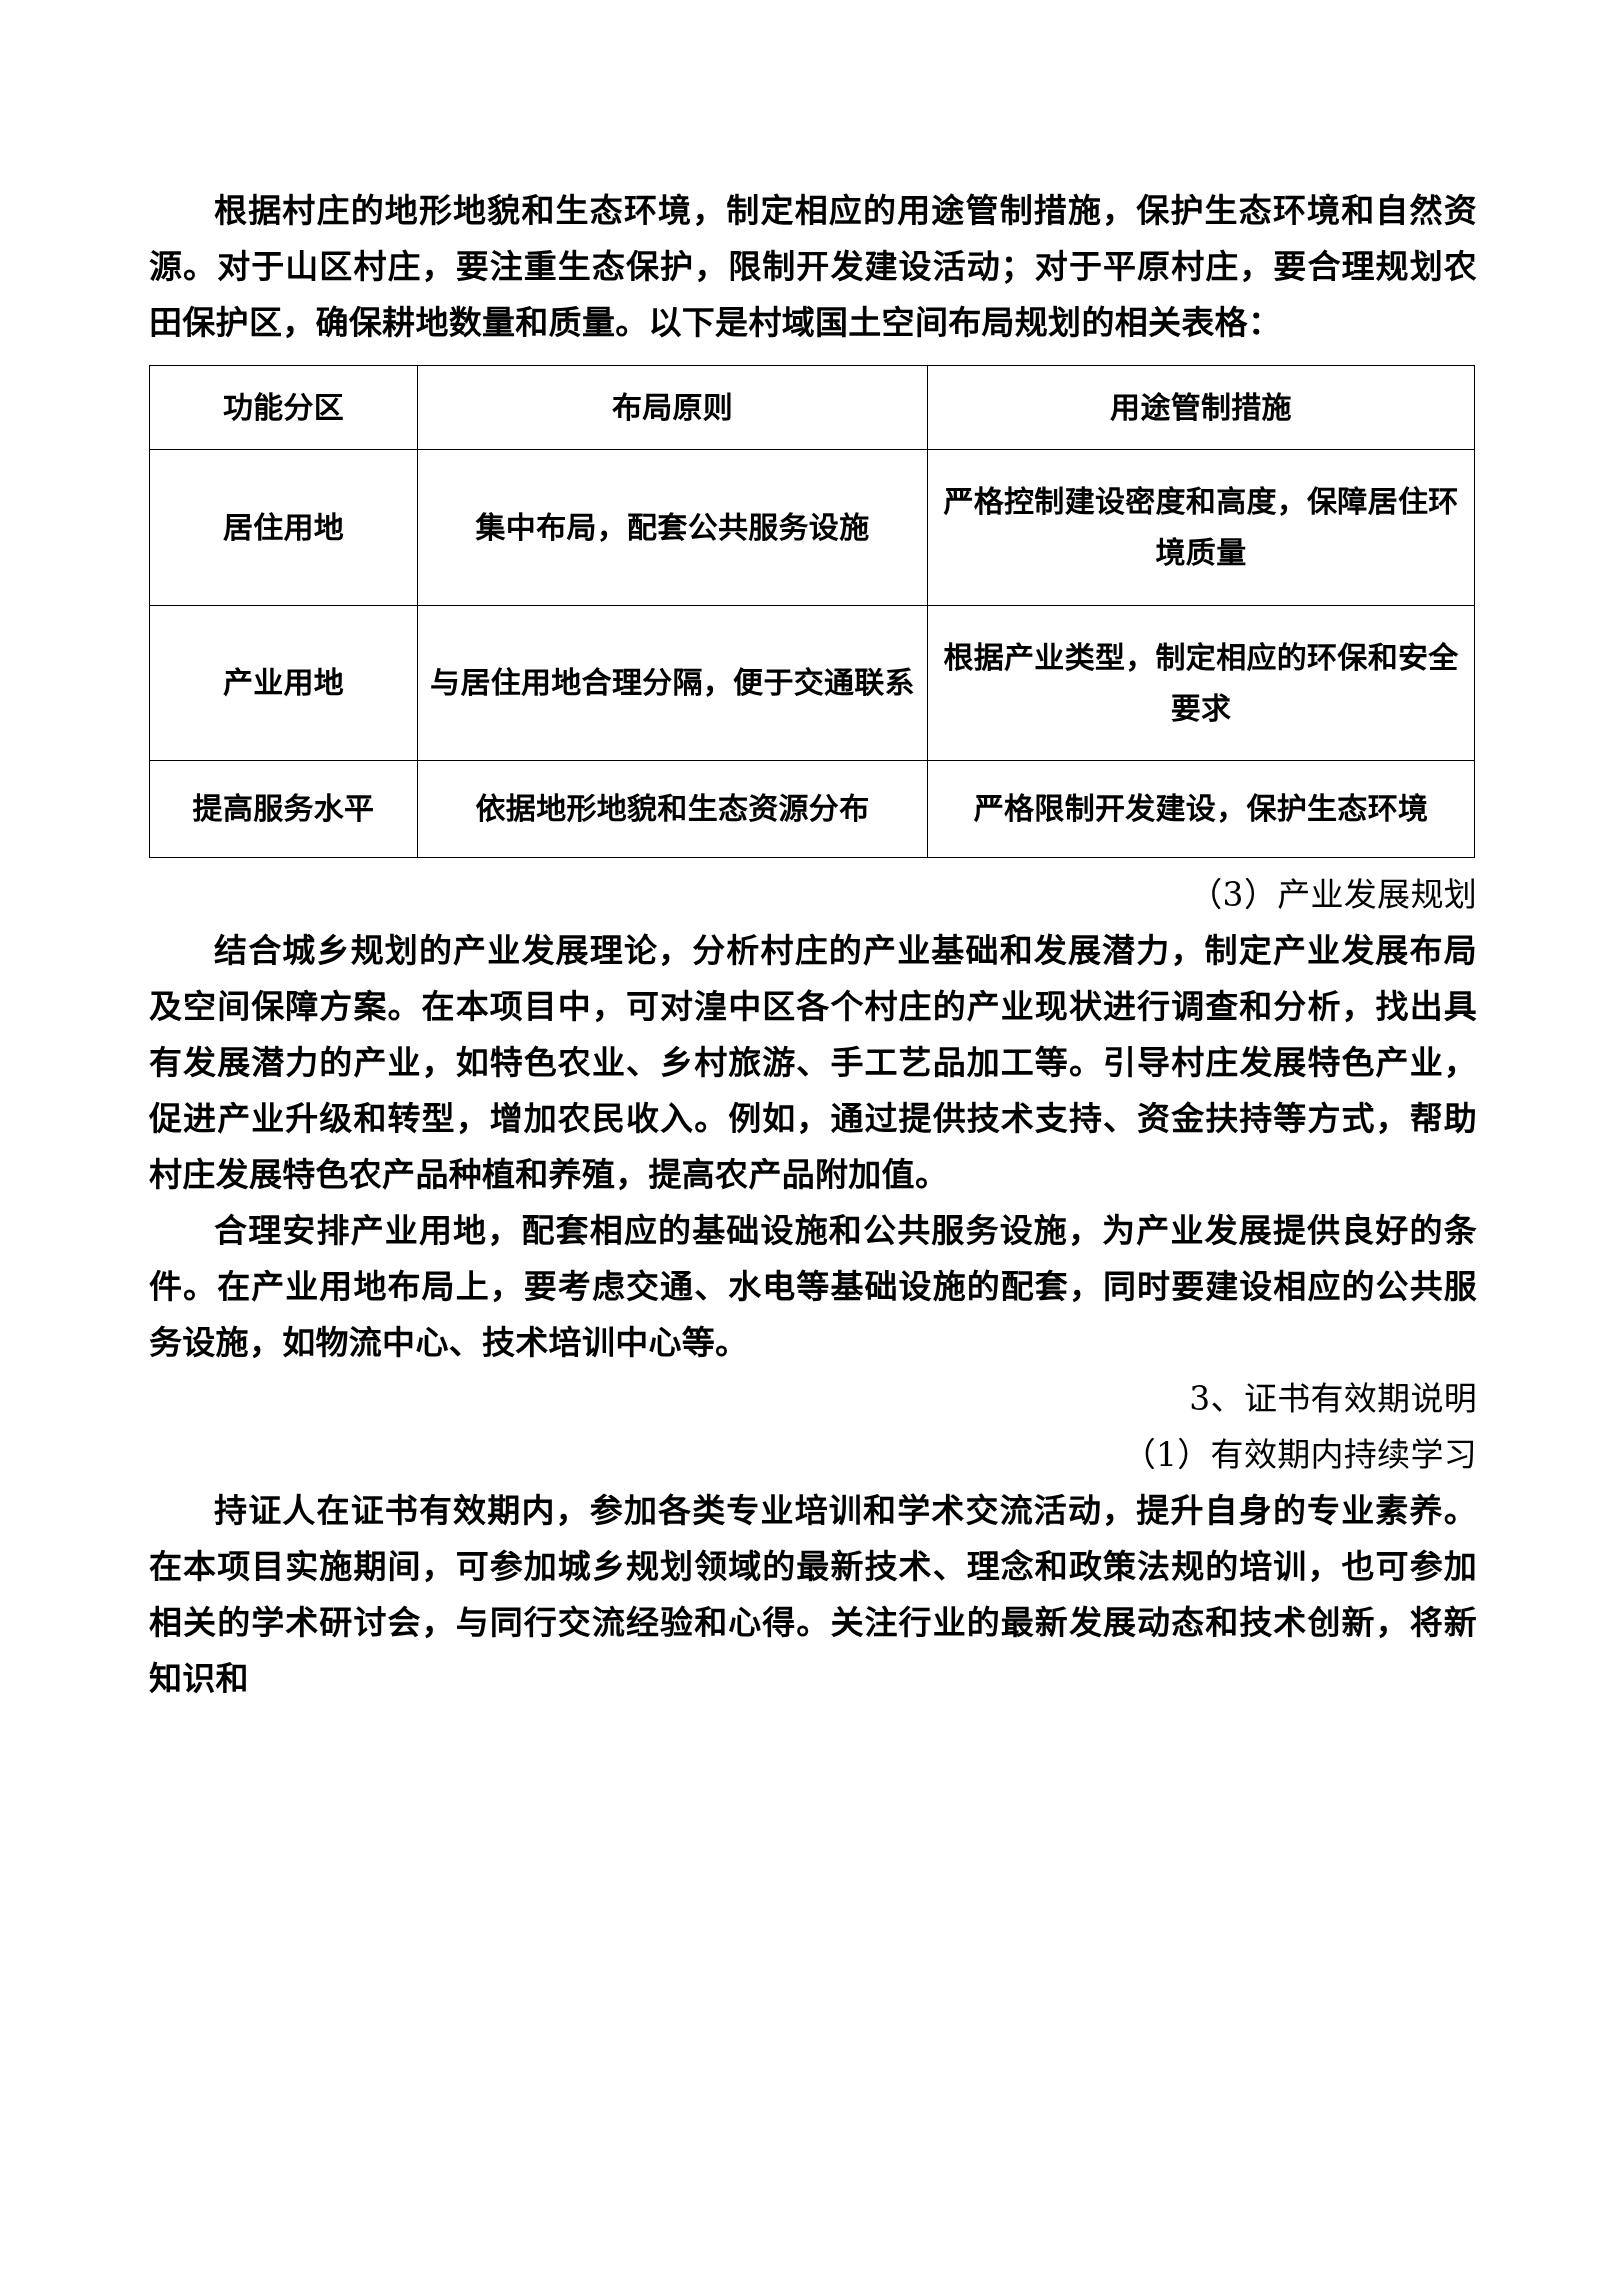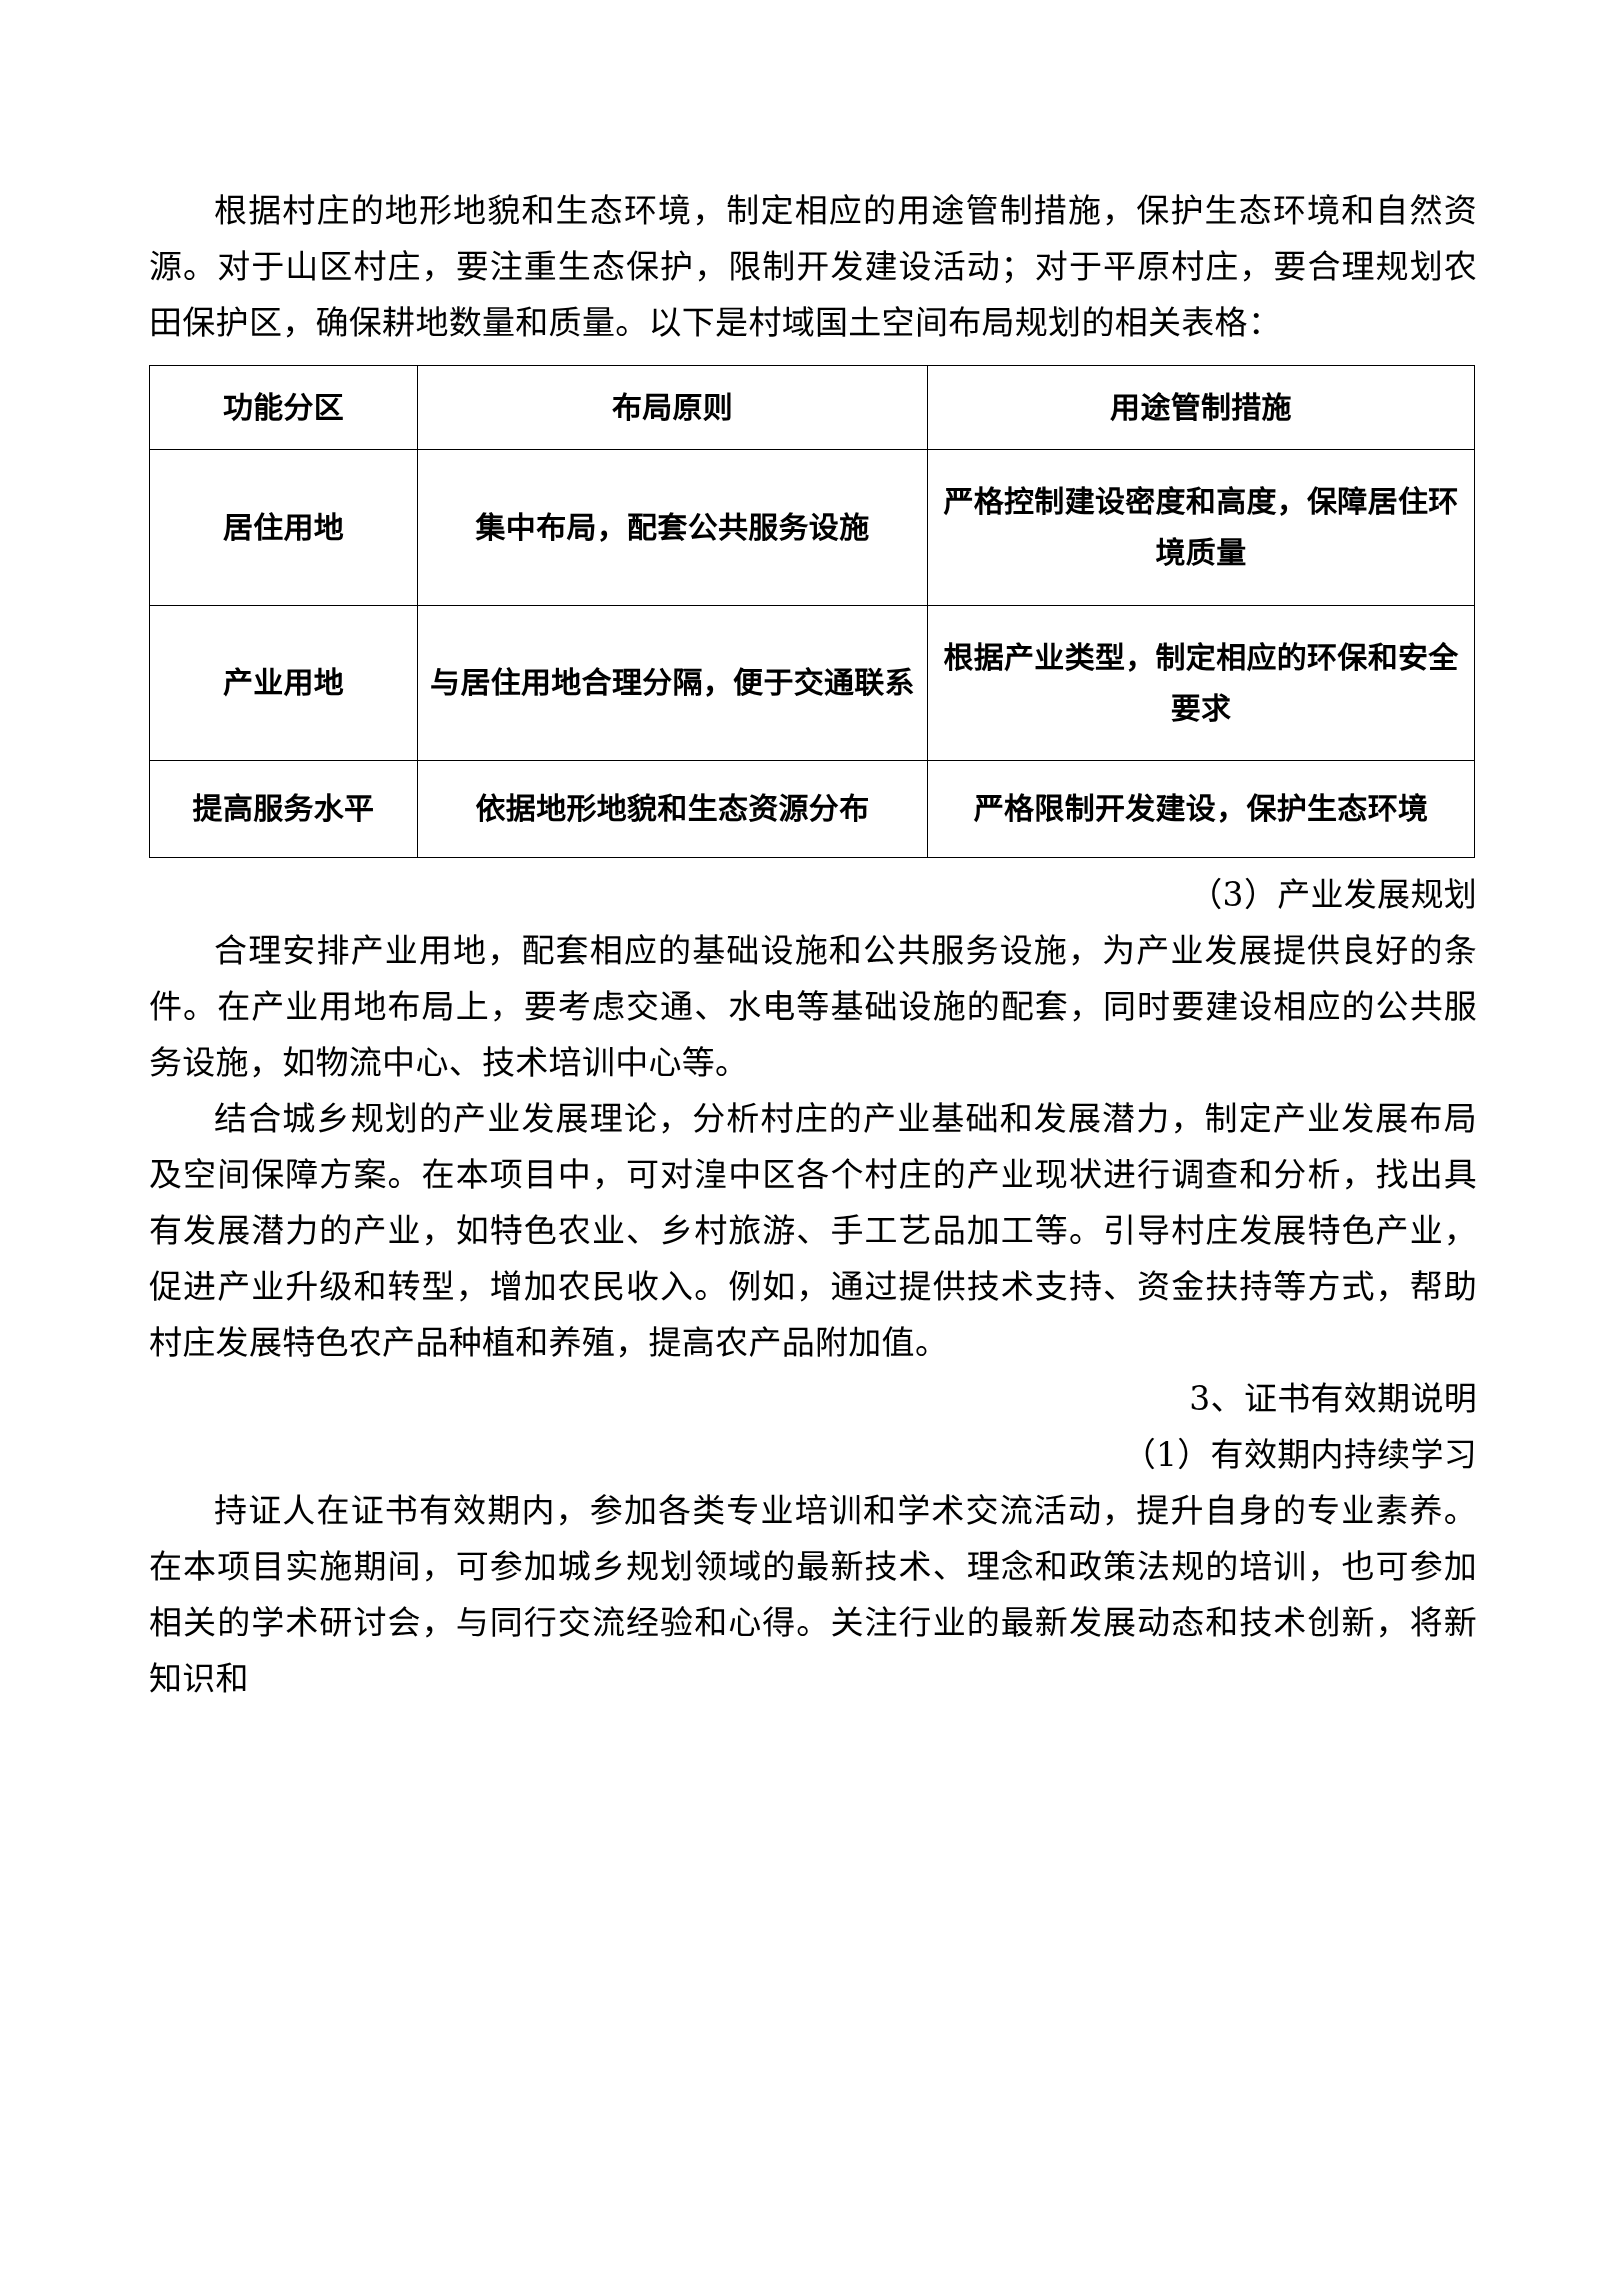--- a/index.html
+++ b/index.html
@@ -32,20 +32,21 @@
     font-size: 33px;
     line-height: 56px;
     text-align: justify;
     text-align-last: left;
     text-justify: inter-character;
     letter-spacing: 0.3px;
     word-break: break-all;
   }
   p.indent2 {
     text-indent: 65px;
+    font-weight: bold;
   }
   p.heading {
     margin: 0;
     font-size: 33px;
     line-height: 56px;
     text-align: right;
     letter-spacing: 0.3px;
   }
   table.layout-table {
     border-collapse: collapse;
@@ -107,23 +108,23 @@
         <tr class="r4">
           <td>提高服务水平</td>
           <td>依据地形地貌和生态资源分布</td>
           <td>严格限制开发建设，保护生态环境</td>
         </tr>
       </tbody>
     </table>
 
     <p class="heading">（3）产业发展规划</p>
 
+    <p class="body-par indent2">结合城乡规划的产业发展理论，分析村庄的产业基础和发展潜力，制定产业发展布局及空间保障方案。在本项目中，可对湟中区各个村庄的产业现状进行调查和分析，找出具有发展潜力的产业，如特色农业、乡村旅游、手工艺品加工等。引导村庄发展特色产业，促进产业升级和转型，增加农民收入。例如，通过提供技术支持、资金扶持等方式，帮助村庄发展特色农产品种植和养殖，提高农产品附加值。</p>
+
     <p class="body-par indent2">合理安排产业用地，配套相应的基础设施和公共服务设施，为产业发展提供良好的条件。在产业用地布局上，要考虑交通、水电等基础设施的配套，同时要建设相应的公共服务设施，如物流中心、技术培训中心等。</p>
-
-    <p class="body-par indent2">结合城乡规划的产业发展理论，分析村庄的产业基础和发展潜力，制定产业发展布局及空间保障方案。在本项目中，可对湟中区各个村庄的产业现状进行调查和分析，找出具有发展潜力的产业，如特色农业、乡村旅游、手工艺品加工等。引导村庄发展特色产业，促进产业升级和转型，增加农民收入。例如，通过提供技术支持、资金扶持等方式，帮助村庄发展特色农产品种植和养殖，提高农产品附加值。</p>
 
 
     <p class="heading">3、证书有效期说明</p>
 
     <p class="heading">（1）有效期内持续学习</p>
 
     <p class="body-par indent2">持证人在证书有效期内，参加各类专业培训和学术交流活动，提升自身的专业素养。在本项目实施期间，可参加城乡规划领域的最新技术、理念和政策法规的培训，也可参加相关的学术研讨会，与同行交流经验和心得。关注行业的最新发展动态和技术创新，将新知识和</p>
 
   </div>
 </div>

